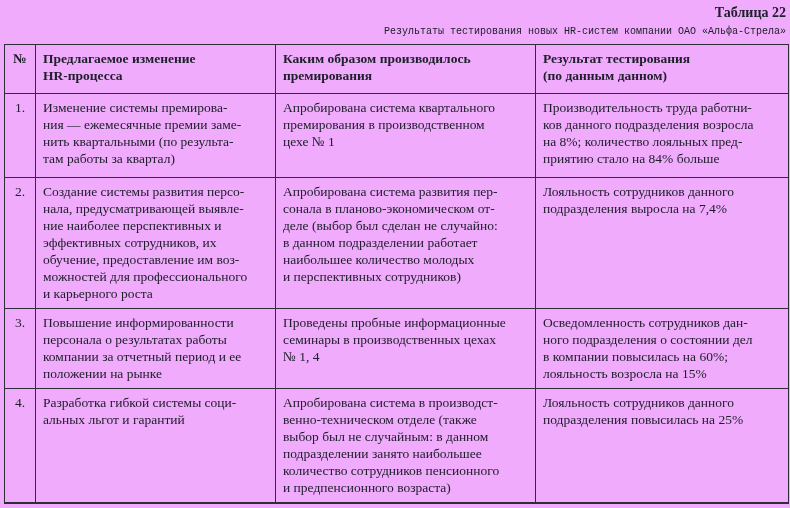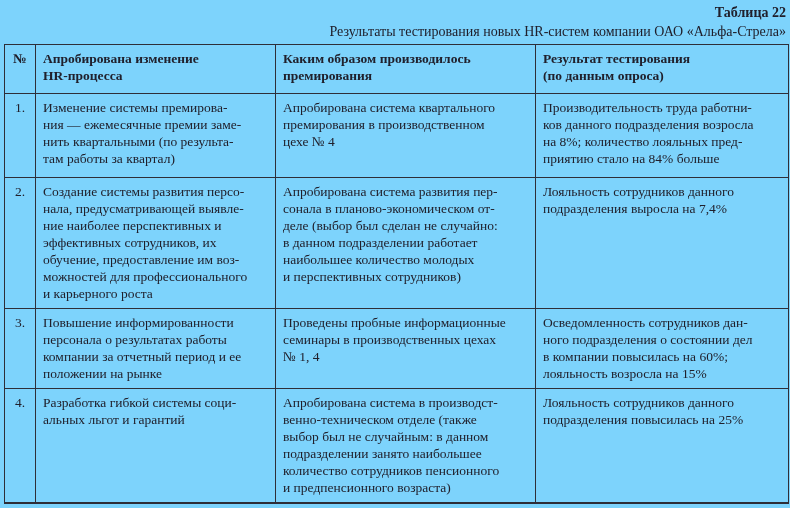--- a/index.html
+++ b/index.html
@@ -1,37 +1,38 @@
 <!DOCTYPE html>
 <html><head>
 <meta charset="utf-8">
 <style>
   html, body { margin: 0; padding: 0; background: #ffffff; }
   .page {
     position: relative;
     width: 790px;
     height: 508px;
-    background: #7dd3fc;
+    background: #f0abfc;
     font-family: "Liberation Serif", serif;
     color: #20202c;
     box-sizing: border-box;
     overflow: hidden;
   }
   .caption {
     text-align: right;
     padding: 3px 4px 0 0;
   }
   .table-label {
     font-weight: bold;
     font-size: 14px;
     line-height: 19px;
   }
   .table-title {
-    font-size: 14px;
+    font-size: 10px;
     line-height: 19px;
+    font-family: Liberation Mono, monospace;
   }
   table.results {
     border-collapse: collapse;
     table-layout: fixed;
     width: 784px;
     margin: 3px 0 0 4px;
     border: 1px solid #2e2e38;
     border-bottom-width: 2px;
   }
   table.results th, table.results td {
@@ -69,38 +70,38 @@
   <table class="results">
     <colgroup>
       <col style="width:31px">
       <col style="width:240px">
       <col style="width:260px">
       <col style="width:253px">
     </colgroup>
     <thead>
       <tr>
         <th class="c-num">№</th>
-        <th>Апробирована изменение
+        <th>Предлагаемое изменение
 HR-процесса</th>
         <th>Каким образом производилось
 премирования</th>
         <th>Результат тестирования
-(по данным опроса)</th>
+(по данным данном)</th>
       </tr>
     </thead>
     <tbody>
       <tr class="r0">
         <td class="c-num">1.</td>
         <td>Изменение системы премирова-
 ния — ежемесячные премии заме-
 нить квартальными (по результа-
 там работы за квартал)</td>
         <td>Апробирована система квартального
 премирования в производственном
-цехе № 4</td>
+цехе № 1</td>
         <td>Производительность труда работни-
 ков данного подразделения возросла
 на 8%; количество лояльных пред-
 приятию стало на 84% больше</td>
       </tr>
       <tr class="r1">
         <td class="c-num">2.</td>
         <td>Создание системы развития персо-
 нала, предусматривающей выявле-
 ние наиболее перспективных и

